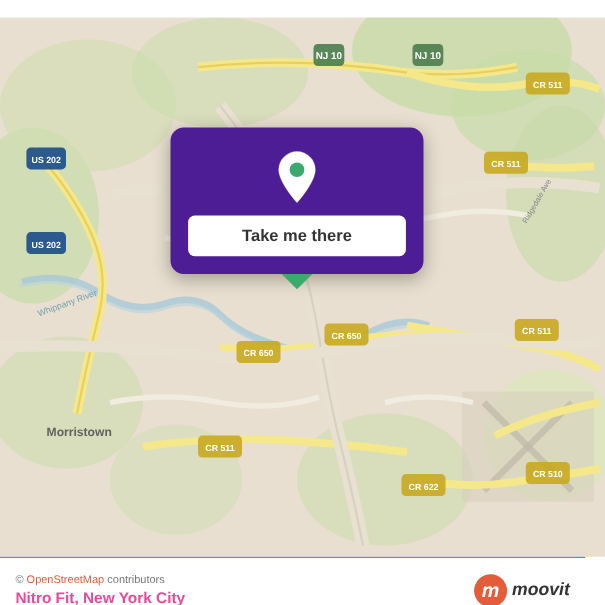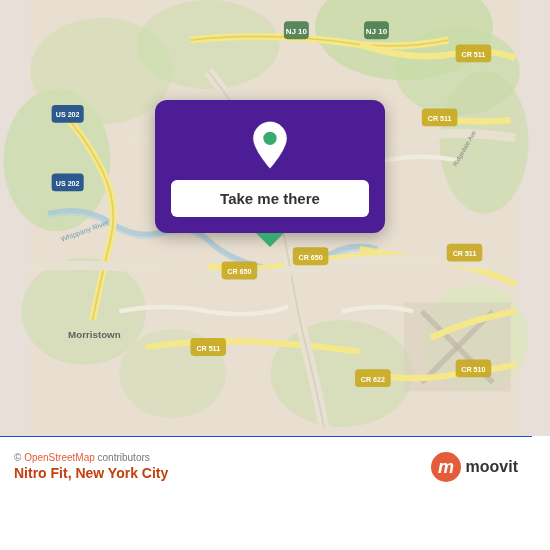--- a/index.html
+++ b/index.html
@@ -7,24 +7,25 @@
       width: 550px;
       height: 550px;
       overflow: hidden;
       font-family: Arial, sans-serif;
       position: relative;
     }
 
     
     #map-container {
       width: 550px;
-      height: 436px;
+      height: 490px;
       position: relative;
       overflow: hidden;
       background-color: #e8e0d8;
+      margin-top: 16px;
     }
 
     
     #popup-card {
       position: absolute;
       top: 100px;
       left: 155px;
       width: 230px;
       background: #4c1d95;
       border-radius: 12px;
@@ -89,35 +90,36 @@
       color: #777;
     }
 
     .attribution span {
       color: #e45c3a;
     }
 
     .place-name {
       font-size: 14px;
       font-weight: 600;
-      color: #c2410c;
+      color: #ec4899;
       margin-top: 2px;
     }
 
     
     .moovit-logo {
       display: flex;
       align-items: center;
       gap: 4px;
     }
 
     .moovit-text {
       font-size: 16px;
       font-weight: 700;
       color: #333;
+      font-style: italic;
     }
 
     
     .map-svg {
       width: 100%;
       height: 100%;
     }
   </style>
 </head>
 <body>

